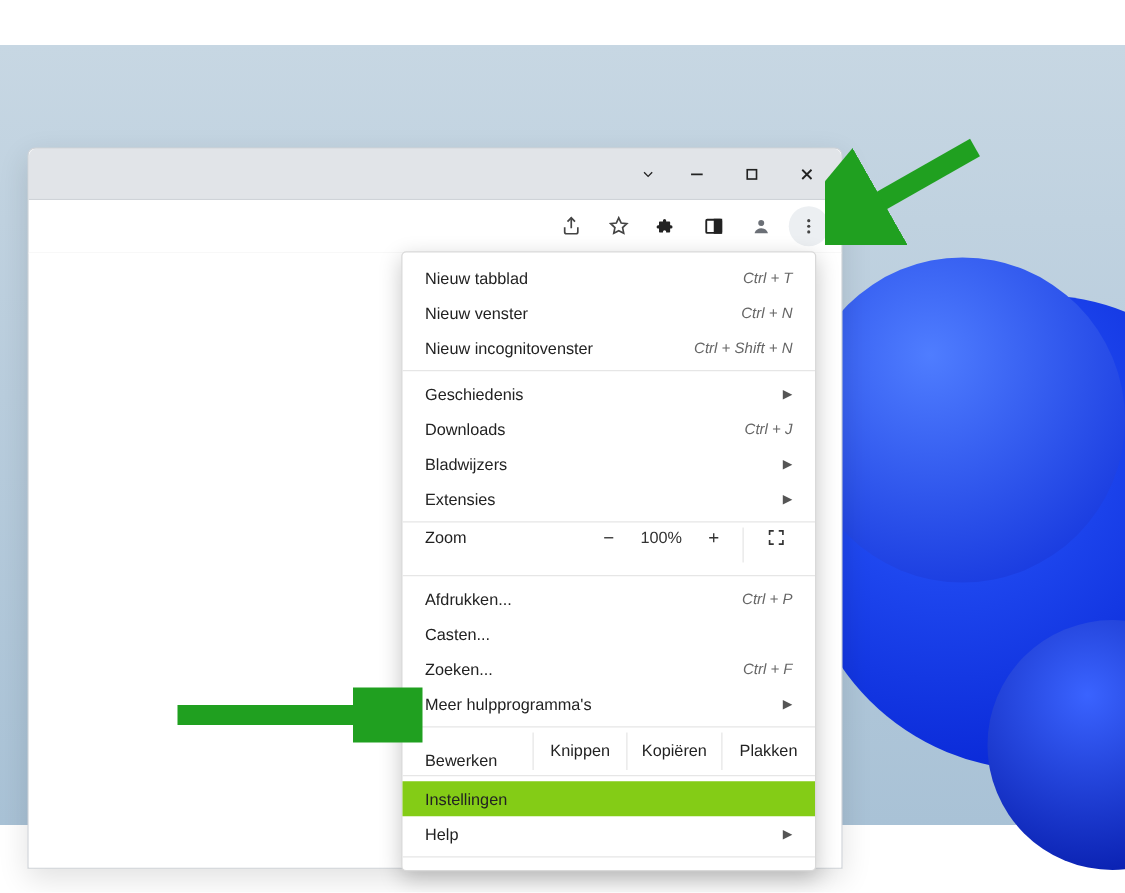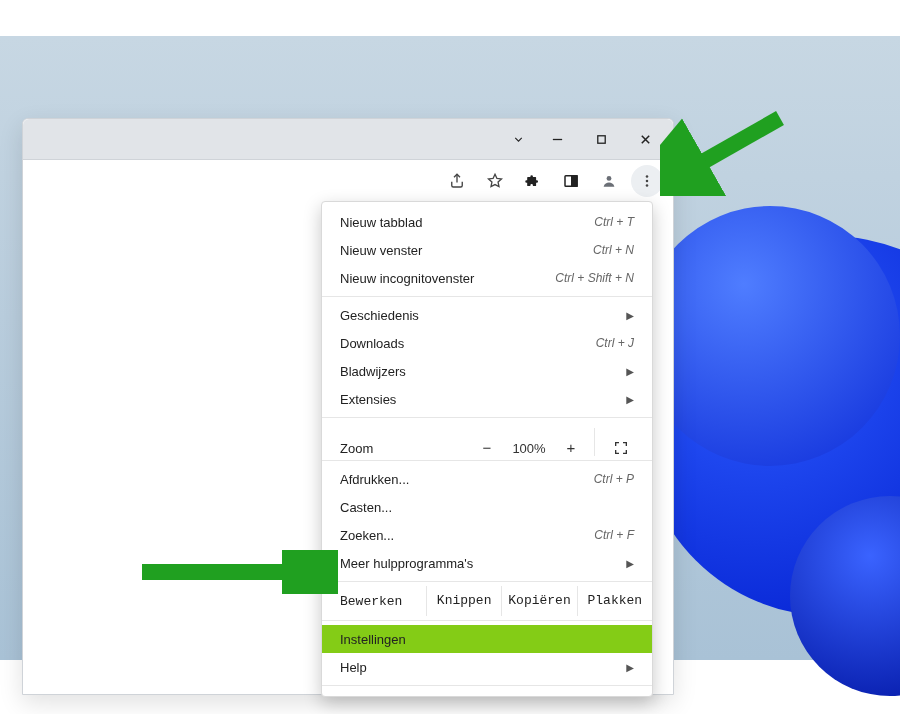--- a/index.html
+++ b/index.html
@@ -26,27 +26,27 @@
   .content{position:absolute;left:0;right:0;top:83px;bottom:0;background:#fff;}
 
   
   .menu{position:absolute;left:321px;top:165px;width:330px;background:#fff;border:1px solid #d9d9d9;border-radius:4px;box-shadow:0 6px 18px rgba(0,0,0,.22);padding:6px 0;z-index:10;}
   .mi{display:flex;align-items:center;justify-content:space-between;padding:0 18px;height:28px;cursor:default;}
   .mi .lbl{color:#222;}
   .mi .acc{color:#666;font-size:12px;font-style:italic;}
   .mi .tri{color:#555;font-size:10px;}
   .sep{height:1px;background:#e6e6e6;margin:4px 0;}
   .mi.selected{background:#84cc16;}
-  .zoomrow{display:flex;align-items:flex-end;height:34px;padding:0 0 0 18px;}
+  .zoomrow{display:flex;align-items:flex-start;height:34px;padding:0 0 0 18px;}
   .zoomrow .zl{flex:0 0 130px;}
   .zoomrow .zbtn{width:34px;text-align:center;color:#333;font-size:15px;}
   .zoomrow .zval{width:50px;text-align:center;color:#333;}
   .zoomrow .fsdiv{width:1px;height:28px;background:#e6e6e6;margin:0 6px;}
   .zoomrow .fs{width:40px;display:flex;align-items:center;justify-content:center;}
-  .editrow{display:flex;align-items:center;height:30px;font-family:Liberation Mono, monospace;}
+  .editrow{display:flex;align-items:flex-end;height:30px;}
   .editrow .elabel{padding-left:18px;flex:0 0 86px;}
   .editrow .ebtn{flex:1;text-align:center;border-left:1px solid #e6e6e6;height:30px;line-height:30px;}
 
   
   .arrow{position:absolute;z-index:20;pointer-events:none;}
   .arrow svg{display:block;}
 </style>
 </head>
 <body>
 

